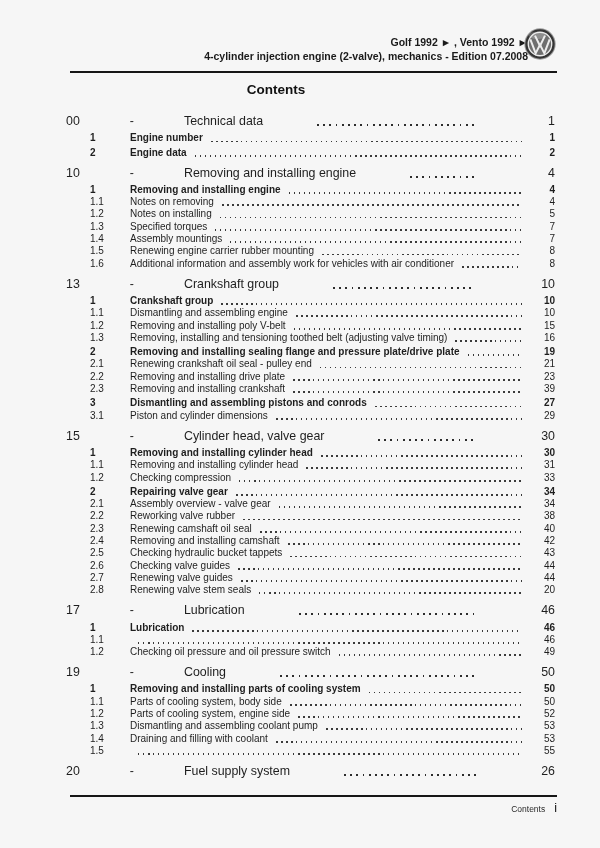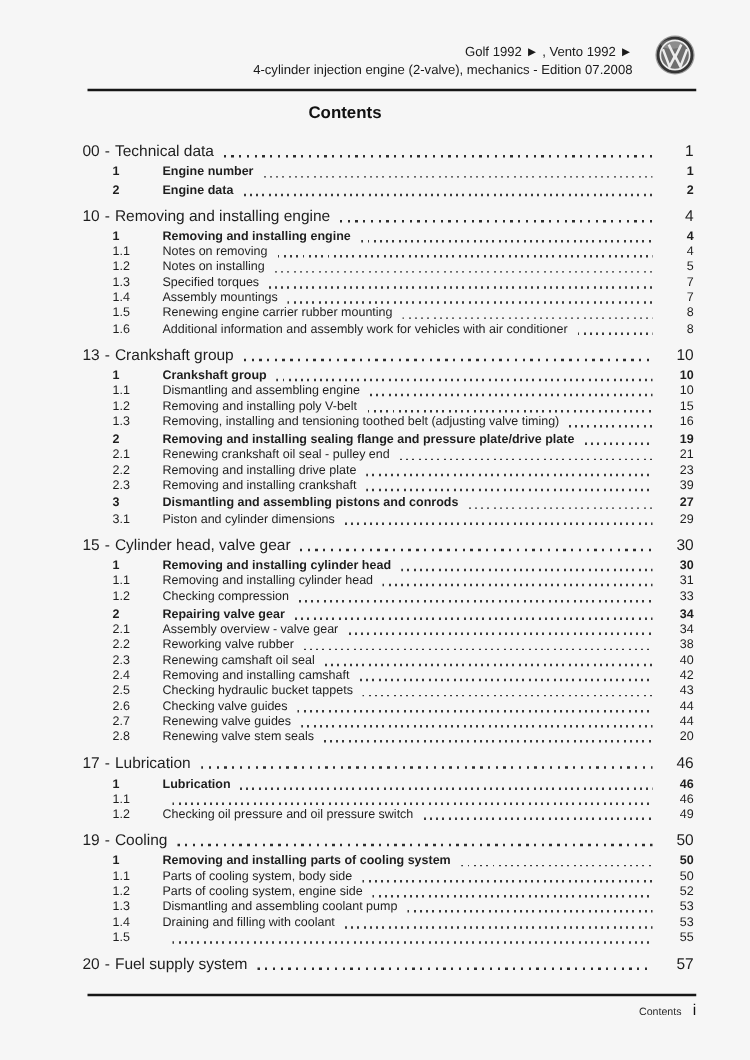--- a/index.html
+++ b/index.html
@@ -2,34 +2,34 @@
 <html><head>
 <meta charset="utf-8">
 <style>
   html,body{margin:0;padding:0;}
   body{width:600px;height:848px;position:relative;background:#f6f6f6;
        font-family:"Liberation Sans","DejaVu Sans",sans-serif;color:#1e1e1e;
        -webkit-font-smoothing:antialiased;overflow:hidden;}
   .page{position:absolute;inset:0;}
 
   
-  .header-text{position:absolute;top:36px;right:94px;text-align:right;
-               font-size:10.5px;line-height:13.5px;color:#1a1a1a;white-space:nowrap;}
+  .header-text{position:absolute;top:36px;right:72px;text-align:right;
+               font-size:10.5px;line-height:13.5px;color:#1a1a1a;white-space:nowrap;font-weight:bold;}
   .vw-logo{position:absolute;top:28px;left:524px;width:32px;height:32px;}
   .header-rule{position:absolute;top:71px;left:70px;width:487px;height:1.6px;background:#161616;}
 
   
   .page-title{position:absolute;top:82px;left:0;width:552px;margin:0;
               text-align:center;font-size:13.5px;font-weight:bold;color:#111;}
 
   
   .toc{position:absolute;top:113px;left:66px;width:489px;}
   .toc-section{margin:0;}
   .ch-row{display:flex;align-items:flex-end;font-size:12.4px;line-height:15px;
-          height:16px;margin:6px 0 3px 0;white-space:nowrap;}
+          height:16px;margin:6px 0 3px 0;white-space:nowrap;gap:46px;}
   .toc-section:first-child .ch-row{margin-top:0;}
   .ch-sep{margin:0 4px;}
   .ch-page{flex:none;width:26px;text-align:right;}
 
   .it-row{display:flex;align-items:flex-end;font-size:10px;line-height:12px;
           height:12.3px;padding-left:24px;white-space:nowrap;}
   .it-row.bold{font-weight:bold;margin-top:2px;}
   .it-num{flex:none;width:40px;}
   .it-page{flex:none;width:26px;text-align:right;}
 
@@ -412,21 +412,21 @@
   </div>
 </div>
   </div>
 
   <div class="toc-section">
     <div class="ch-row">
       <span class="ch-num">20</span>
       <span class="ch-sep">-</span>
       <span class="ch-title">Fuel supply system</span>
       <span class="leader"></span>
-      <span class="ch-page">57</span>
+      <span class="ch-page">26</span>
     </div>
     <div class="section-items"></div>
   </div>
 </div>
 
   <div class="footer-rule"></div>
   <div class="footer">
     <span class="footer-label">Contents</span>
     <span class="footer-page">i</span>
   </div>

